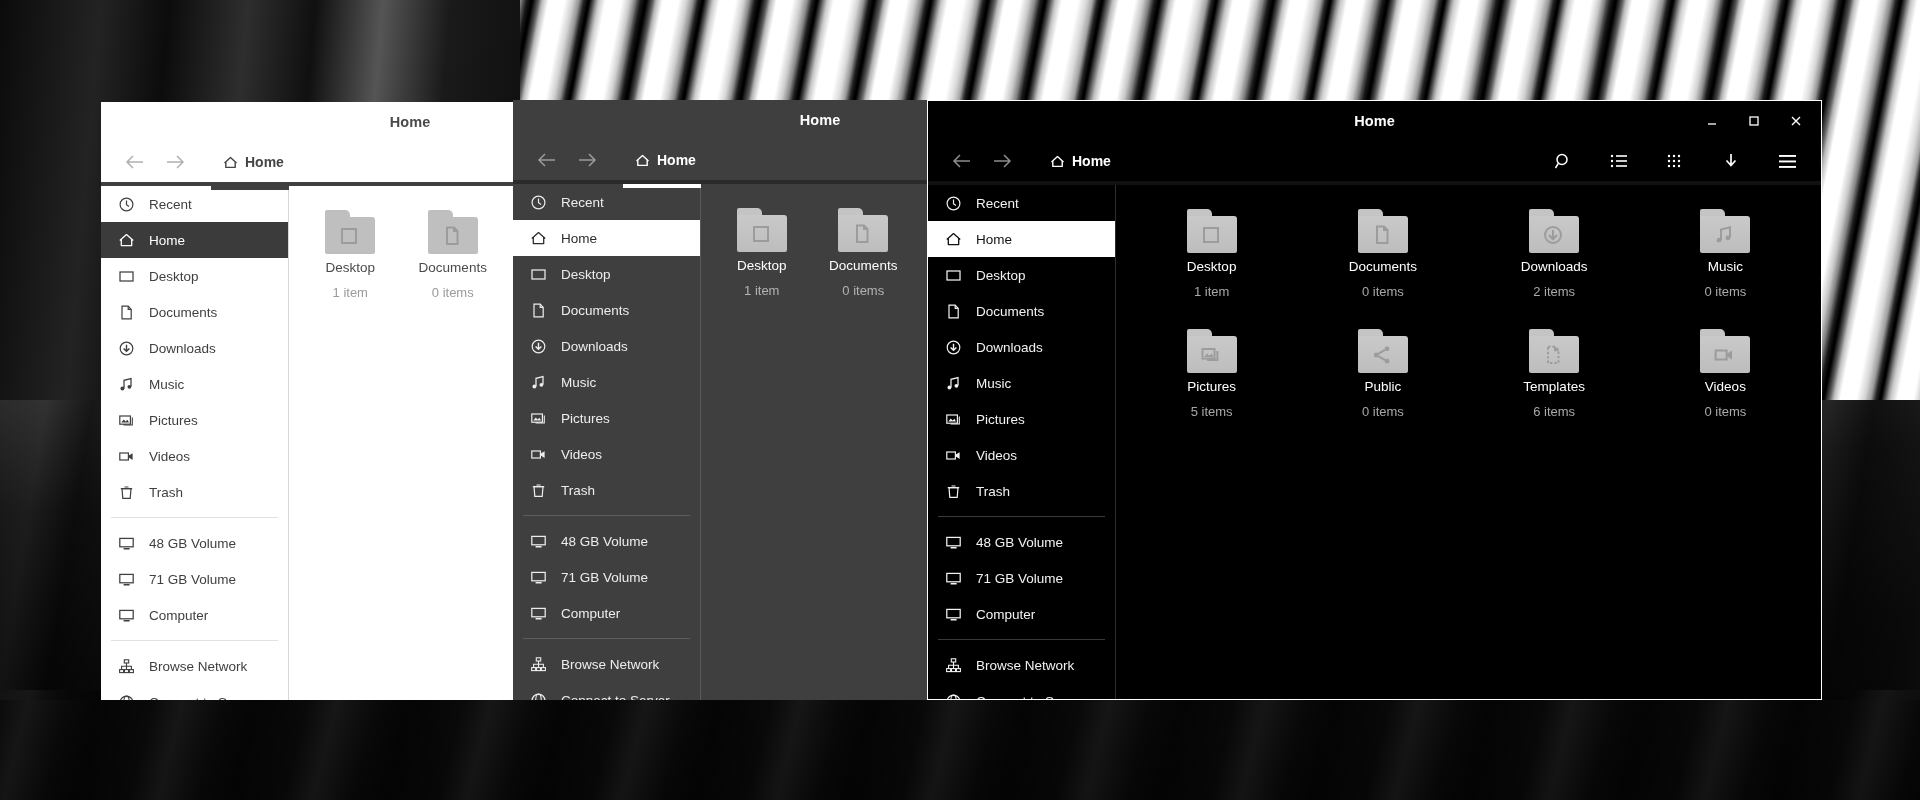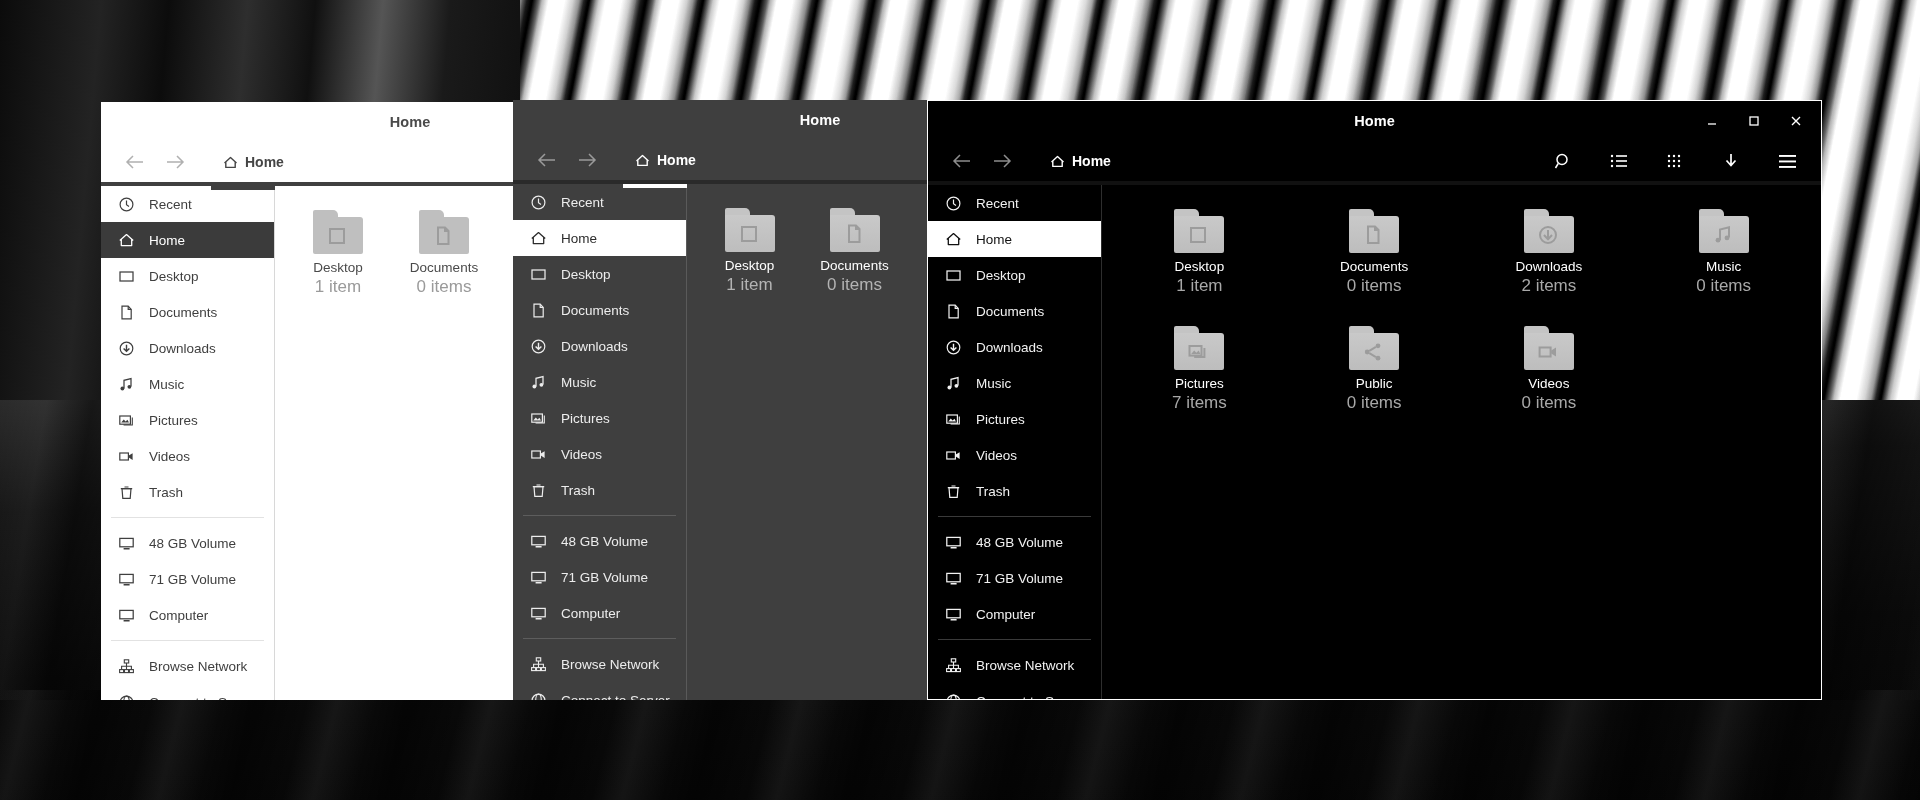--- a/index.html
+++ b/index.html
@@ -120,21 +120,21 @@
     width: 56px; height: 40px; display: flex; align-items: center; justify-content: center;
     position: relative;
   }
   .tb-hint {
     position: absolute; bottom: -20px; left: 6px; right: 6px; height: 5px;
   }
 
   .body { flex: 1 1 auto; display: flex; min-height: 0; }
 
   .sidebar {
-    flex: 0 0 auto; width: 174px;
+    flex: 0 0 auto; width: 188px;
     padding-top: 0; overflow: hidden;
   }
   .side-item {
     height: 36px; display: flex; align-items: center;
     padding-left: 16px; gap: 14px;
     font-size: 13.5px;
   }
   .side-item .s-ico { width: 18px; height: 18px; flex: 0 0 18px;
     display: flex; align-items: center; justify-content: center; }
   .side-sep { height: 1px; margin: 7px 10px; }
@@ -142,21 +142,21 @@
   .content { flex: 1 1 auto; position: relative; overflow: hidden; }
   .grid {
     display: grid; grid-template-columns: repeat(4, 1fr);
     padding: 16px 10px 0 10px; row-gap: 14px;
   }
   .tile {
     display: flex; flex-direction: column; align-items: center; gap: 2px;
     padding: 8px 4px;
   }
   .tile .fname { font-size: 13.5px; margin-top: 4px; }
-  .tile .fcount { font-size: 17px; }
+  .tile .fcount { font-size: 13px; margin-top: 8px; }
 
   
   .folder { position: relative; width: 52px; height: 44px; }
   .folder .tab {
     position: absolute; left: 1px; top: 0; width: 25px; height: 9px;
     border-radius: 2px 5px 0 0;
   }
   .folder .body-r {
     position: absolute; left: 1px; top: 7px; width: 50px; height: 37px;
     border-radius: 1px 3px 2px 2px;
@@ -982,21 +982,21 @@
               <div class="body-r"></div>
          <div class="glyph">
                 <svg width="22" height="22" viewBox="0 0 22 22">
                   <rect x="2.5" y="5" width="12" height="9.6" class="gl"></rect>
                   <path d="M4.2 13 L7.2 9.4 L9.4 11.8 L11.6 9.6 L13.4 13 Z" class="gl-f"></path>
                   <path d="M17.4 7 V16 H7.2" class="gl"></path>
                 </svg>
               </div>
        </div>
        <div class="fname">Pictures</div>
-       <div class="fcount">7 items</div>
+       <div class="fcount">5 items</div>
           </div>
           <div class="tile">
             <div class="folder">
          <div class="tab"></div>
               <div class="body-r"></div>
          <div class="glyph">
                 <svg width="22" height="22" viewBox="0 0 22 22">
                   <circle cx="16" cy="4.8" r="2.4" class="gl-f"></circle>
                   <circle cx="16" cy="17.2" r="2.4" class="gl-f"></circle>
                   <circle cx="5.2" cy="11" r="2.4" class="gl-f"></circle>
@@ -1006,20 +1006,34 @@
        </div>
        <div class="fname">Public</div>
        <div class="fcount">0 items</div>
           </div>
           <div class="tile">
             <div class="folder">
          <div class="tab"></div>
               <div class="body-r"></div>
          <div class="glyph">
                 <svg width="22" height="22" viewBox="0 0 22 22">
+                  <path d="M6 2.8 H13 L16.5 6.3 V19 H6 Z" class="gl" stroke-dasharray="2.4 2"></path>
+                  <path d="M13 2.8 V6.3 H16.5" class="gl"></path>
+                </svg>
+              </div>
+       </div>
+       <div class="fname">Templates</div>
+       <div class="fcount">6 items</div>
+          </div>
+          <div class="tile">
+            <div class="folder">
+         <div class="tab"></div>
+              <div class="body-r"></div>
+         <div class="glyph">
+                <svg width="22" height="22" viewBox="0 0 22 22">
                   <rect x="2.6" y="6.5" width="11" height="9" class="gl"></rect>
                   <path d="M14.2 9.6 L19 6.4 V15.6 L14.2 12.4 Z" class="gl-f"></path>
                 </svg>
               </div>
        </div>
        <div class="fname">Videos</div>
        <div class="fcount">0 items</div>
           </div>
         </div>
     </div>

